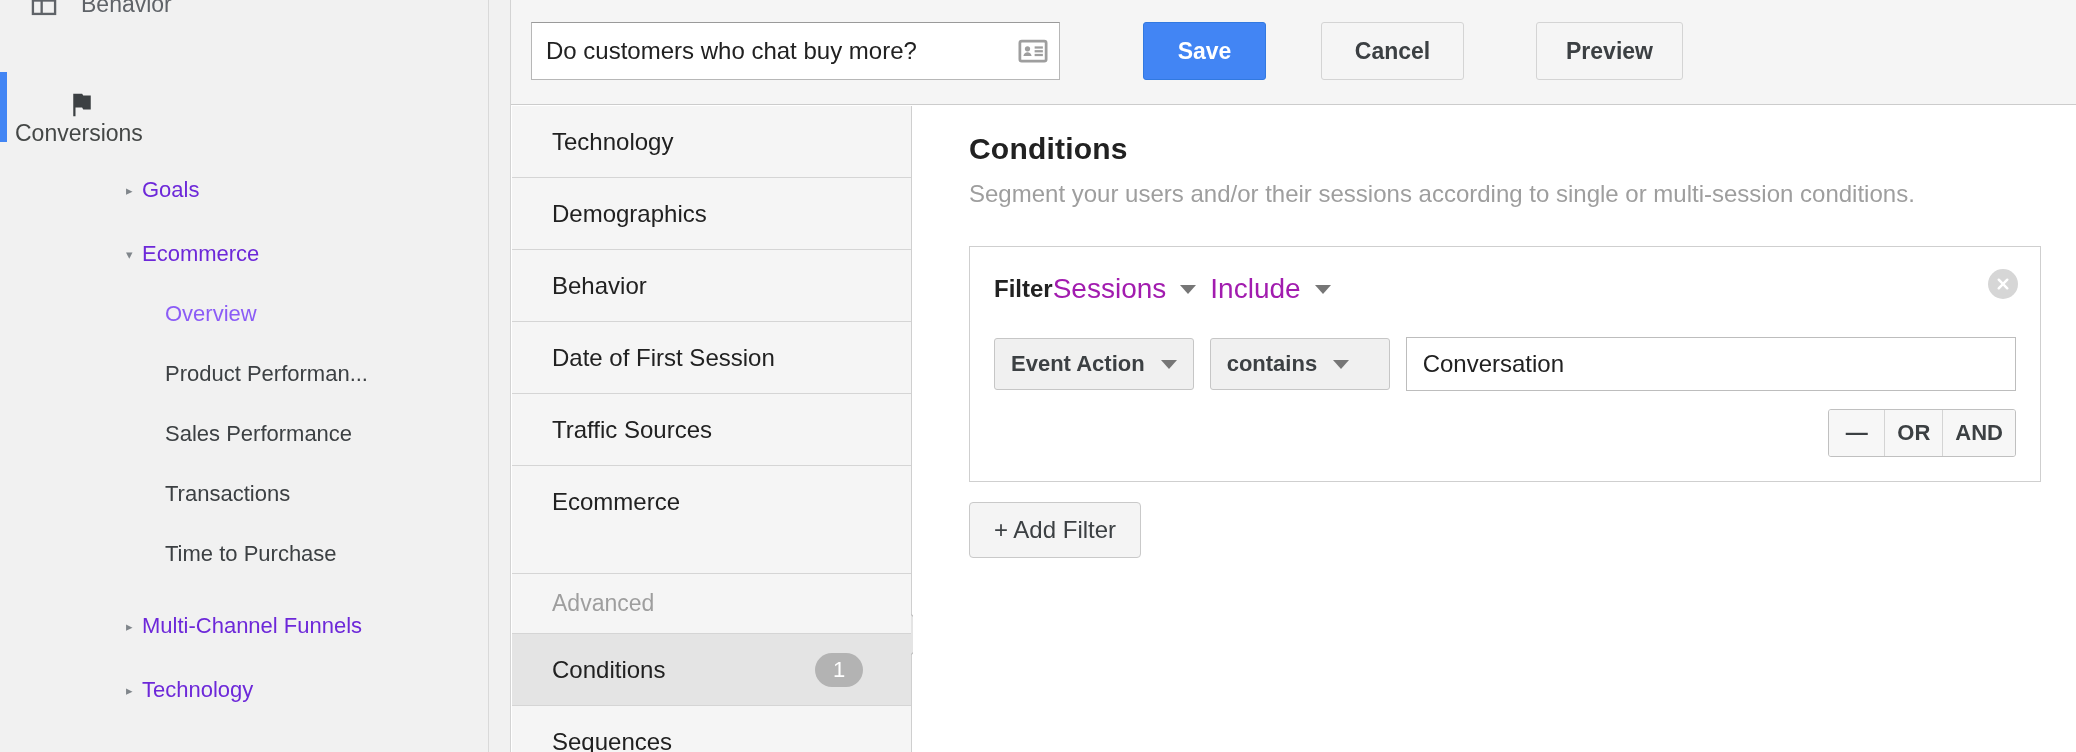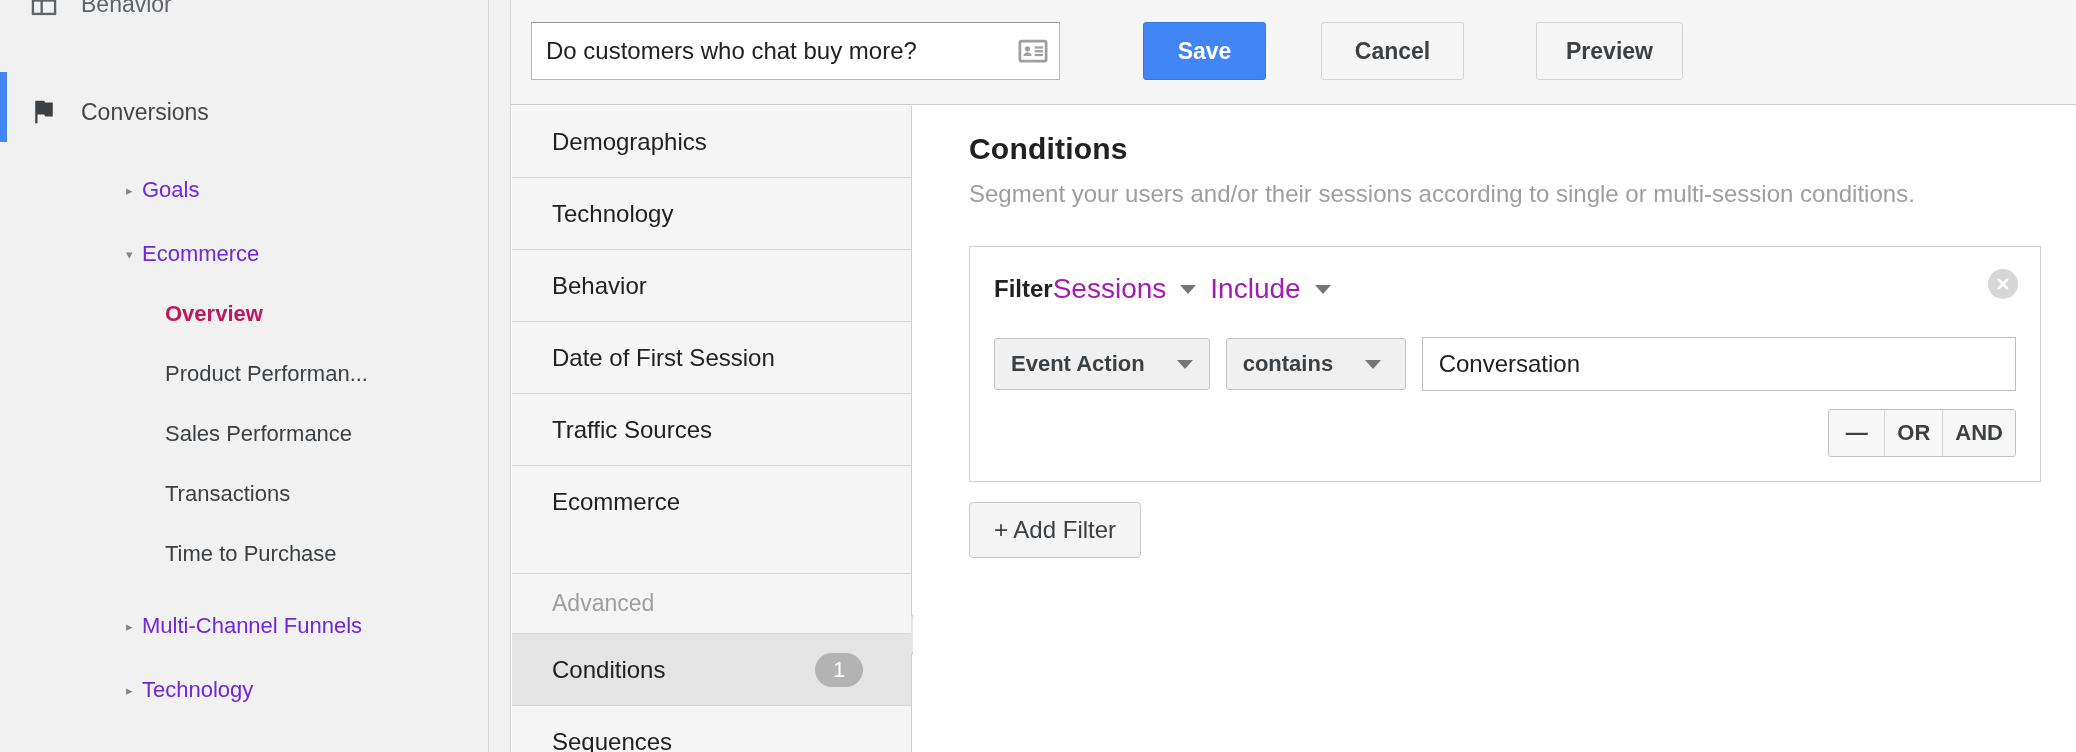--- a/index.html
+++ b/index.html
@@ -71,21 +71,21 @@
     font-size: 13px;
     line-height: 1;
     text-align: left;
   }
   .nav-sub .nav-sub-label {
     font-size: 22px;
     color: #6d28d9;
   }
   .nav-sub.level2 { padding-left: 0; }
   .nav-sub.level3 .nav-sub-label { color: #3c4043; }
-  .nav-sub.selected .nav-sub-label { font-weight: bold; color: #be185d; }
+  .nav-sub.selected .nav-sub-label { font-weight: normal; color: #8b5cf6; }
 
   
   #builder {
     position: absolute;
     left: 510px; top: 0;
     width: 1566px;
     height: 752px;
     background: #ffffff;
     border-left: 1px solid #d3d3d3;
   }
@@ -312,21 +312,21 @@
     margin-top: 28px;
     gap: 16px;
   }
   .btn-select {
     height: 52px;
     background: #f0f0f0;
     border: 1px solid #c6c6c6;
     border-radius: 3px;
     display: inline-flex;
     align-items: center;
-    gap: 32px;
+    gap: 16px;
     padding: 0 16px;
     font-size: 22px;
     font-weight: bold;
     color: #3c4043;
     cursor: pointer;
   }
   #sel-dimension { min-width: 198px; }
   #sel-operator { min-width: 180px; }
   #filter-value-input {
     flex: 1;
@@ -397,21 +397,21 @@
       <span class="nav-icon">
         <svg width="28" height="28" viewBox="0 0 24 24" fill="none" stroke="#5f6368" stroke-width="2">
           <rect x="2.5" y="3.5" width="19" height="17"></rect>
           <line x1="2.5" y1="9" x2="21.5" y2="9"></line>
           <line x1="10" y1="9" x2="10" y2="20.5"></line>
         </svg>
       </span>
       <span class="nav-label">Behavior</span>
     </div>
 
-    <div class="nav-top-item" style="left:0;top:90px;">
+    <div class="nav-top-item" style="left:0;top:90px;flex-direction:column;">
       <span class="nav-icon">
         <svg width="30" height="30" viewBox="0 0 24 24">
           <path d="M5 3v18h1.8V14h5.3l.9 1.6h6V4.4h-6L12.1 3H5z" fill="#3c4043"></path>
         </svg>
       </span>
       <span class="nav-label">Conversions</span>
     </div>
 
     <div class="nav-sub level2" style="left:126px;top:172px;">
       <span class="caret">▸</span>
@@ -473,25 +473,25 @@
       </div>
 
       <div class="tbtn" id="btn-save">Save</div>
       <div class="tbtn" id="btn-cancel">Cancel</div>
       <div class="tbtn" id="btn-preview">Preview</div>
     </div>
 
     <div id="tab-list">
 
       <div class="tab-item">
+        <span>Technology</span>
+      </div>
+
+      <div class="tab-item">
         <span>Demographics</span>
-      </div>
-
-      <div class="tab-item">
-        <span>Technology</span>
       </div>
 
       <div class="tab-item">
         <span>Behavior</span>
       </div>
 
       <div class="tab-item">
         <span>Date of First Session</span>
       </div>
 

